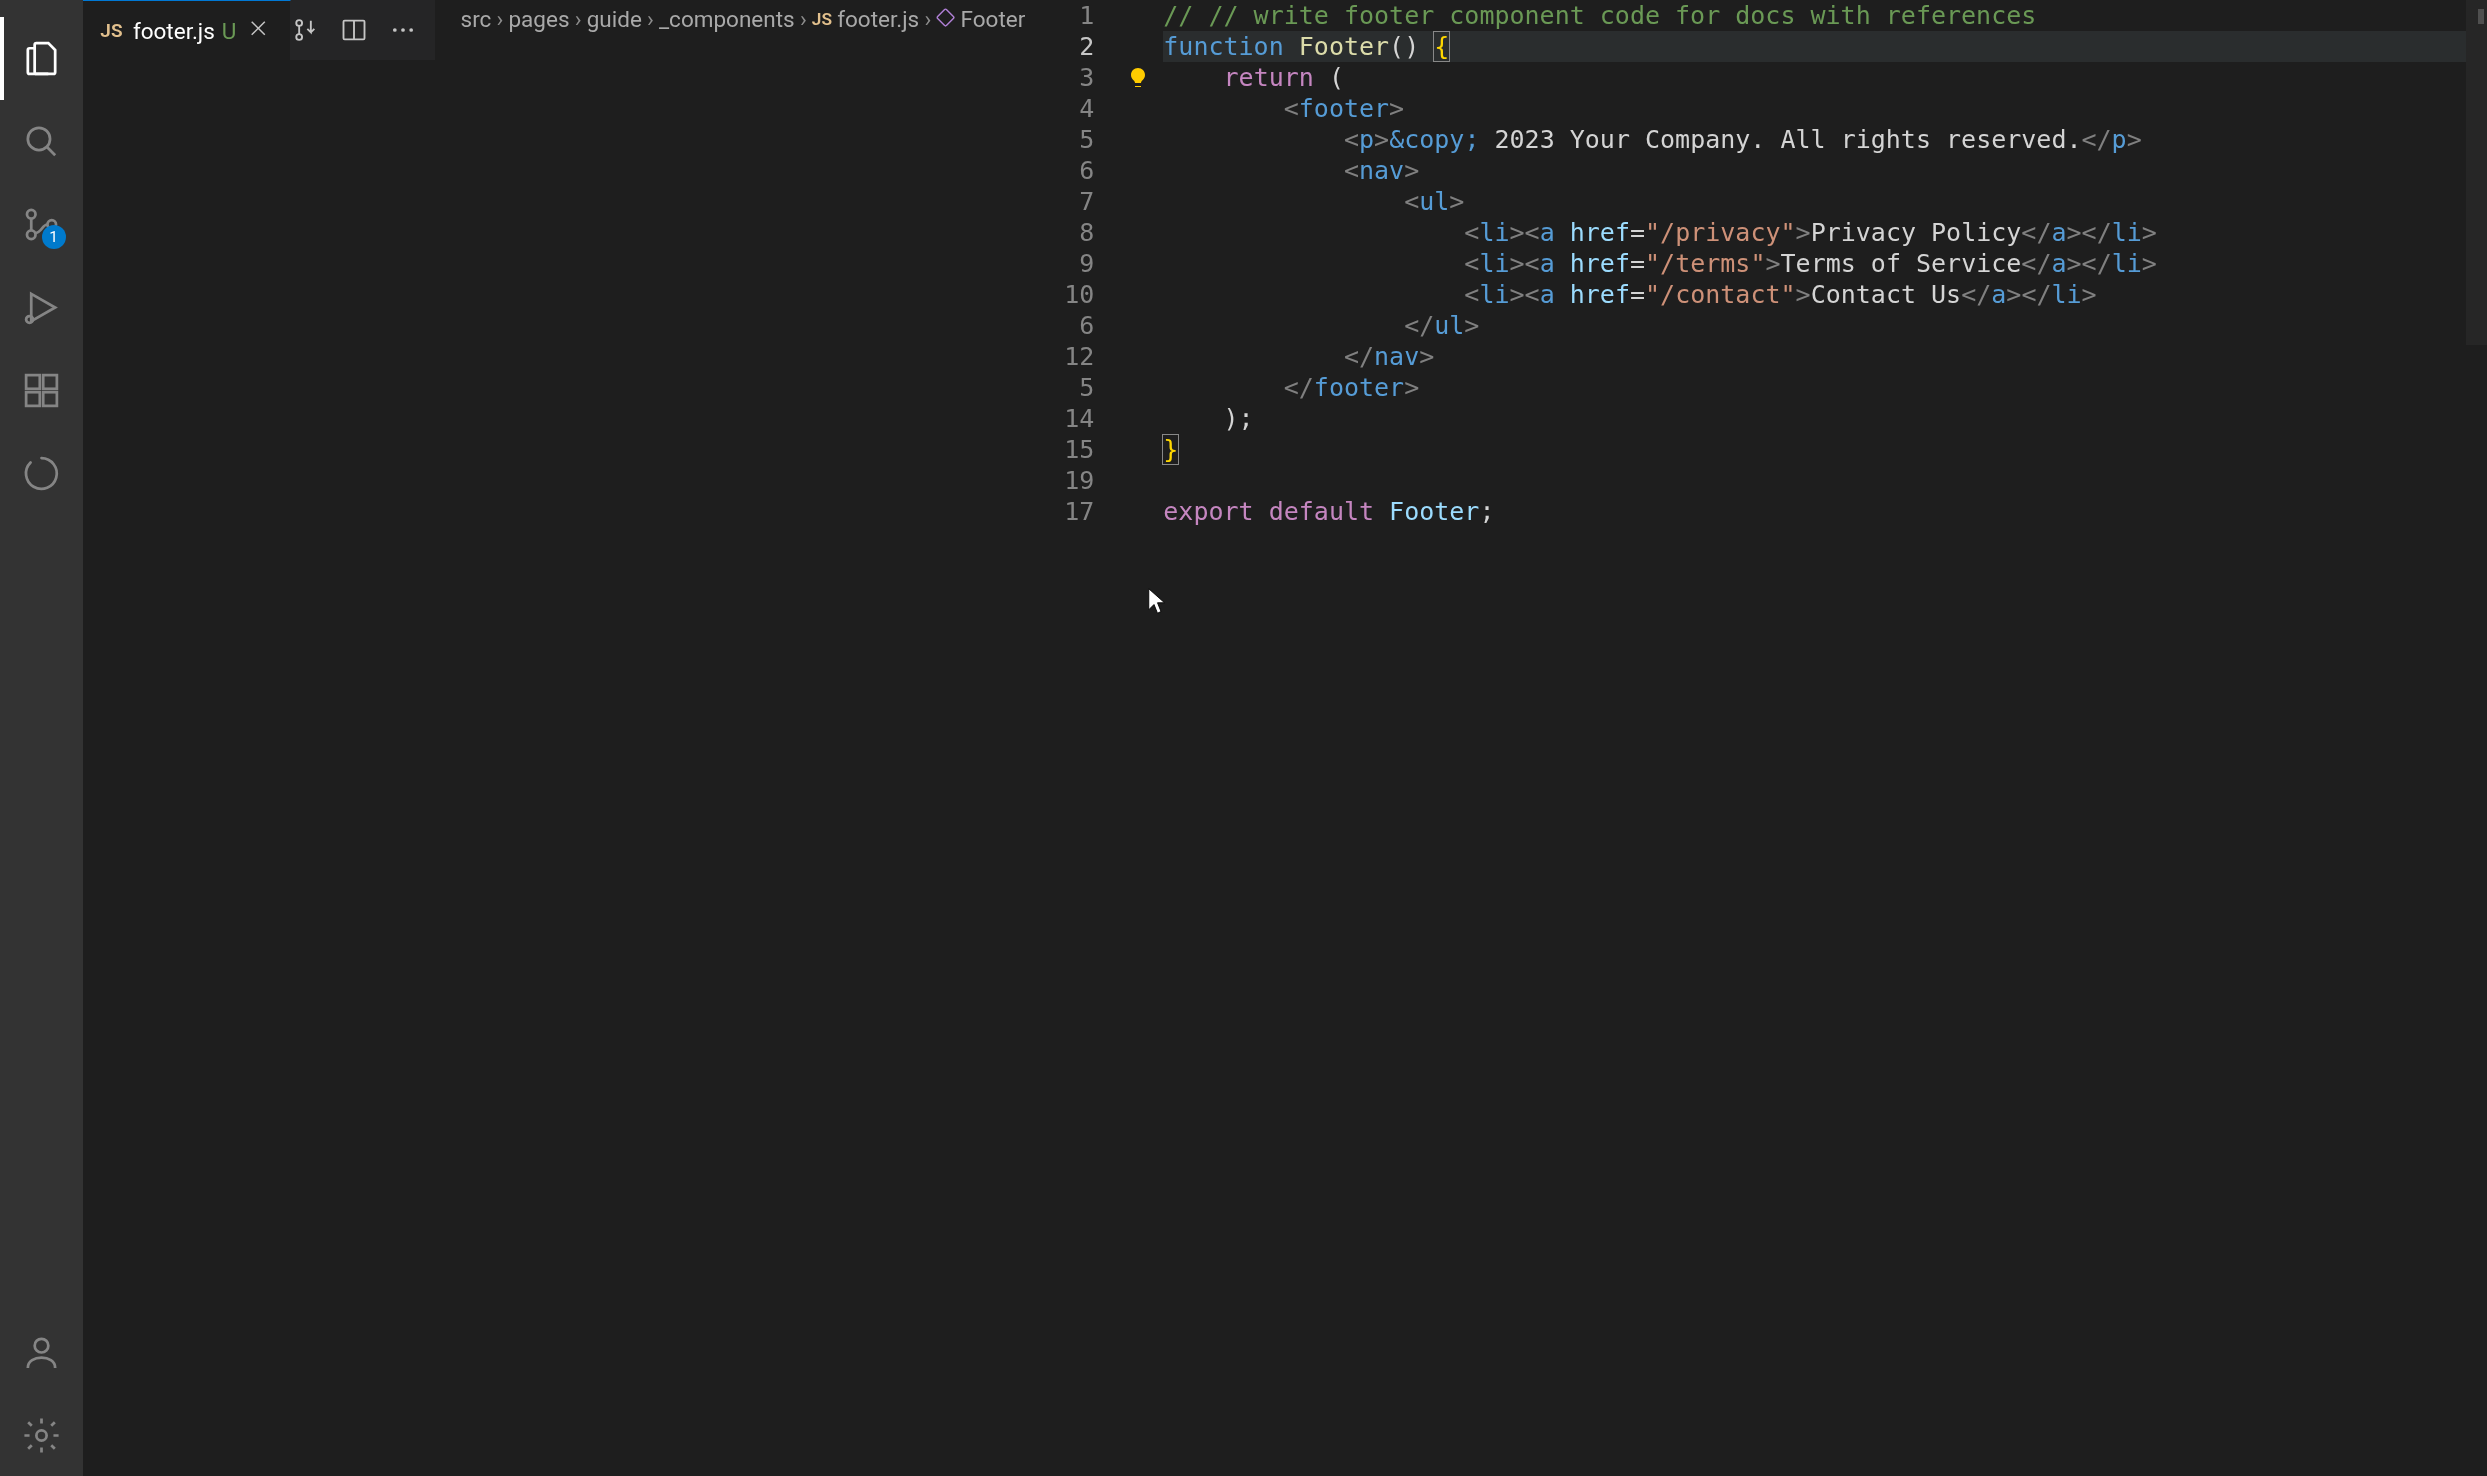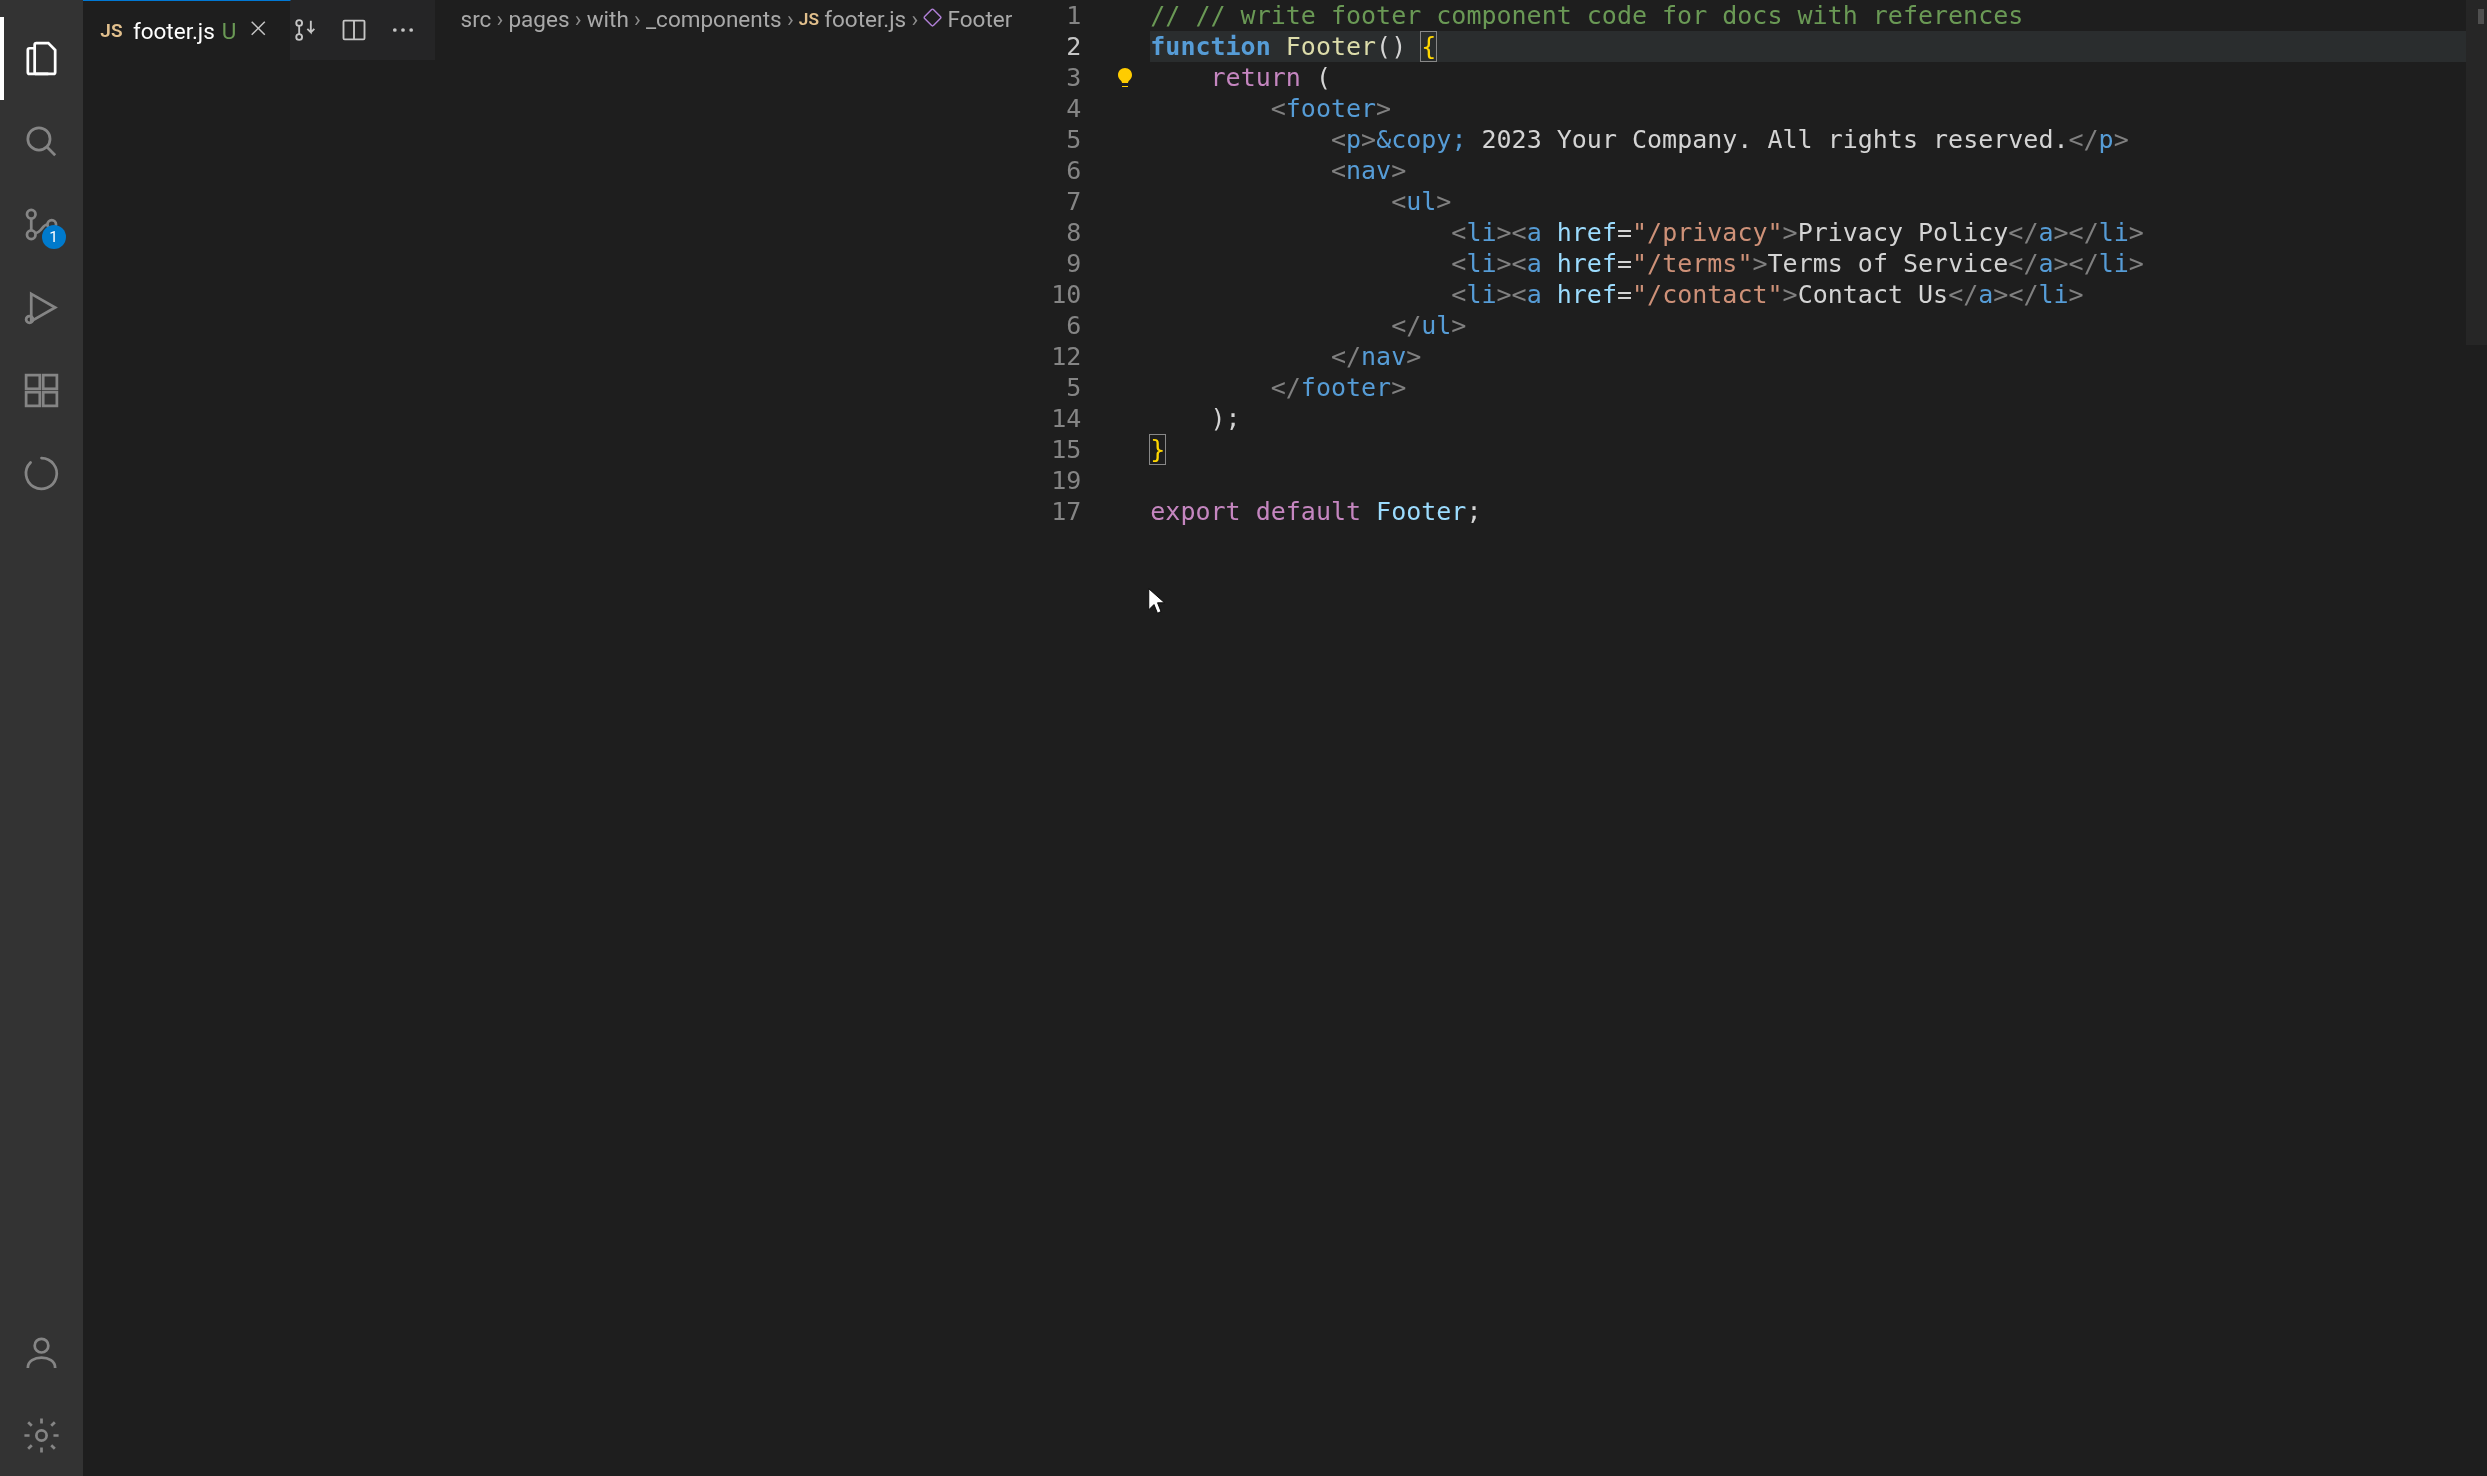--- a/index.html
+++ b/index.html
@@ -165,21 +165,21 @@
   }
   .glyph-margin .bulb svg { width:24px; height:24px; fill: currentColor; }
   .code {
     flex: 1;
     white-space: pre;
   }
   .code .line { height: 31px; }
   .code .line.active-line { background: var(--active-line-bg); }
 
   .tk-comment { color: var(--comment); }
-  .tk-keyword { color: var(--keyword); font-weight: bold; }
+  .tk-keyword { color: var(--keyword); }
   .tk-keyword2 { color: var(--keyword2); }
   .tk-fn { color: var(--fn); }
   .tk-punct { color: var(--punct); }
   .tk-tag { color: var(--tag); }
   .tk-attr { color: var(--attr); }
   .tk-str { color: var(--string); }
   .tk-text { color: var(--text); }
   .tk-entity { color: var(--entity); }
   .tk-brace { color: #ffd700; }
   .tk-brace-box { outline: 0.9px solid #888; }
@@ -315,21 +315,21 @@
     <div class="breadcrumbs">
       <span class="crumb">
           <span>src</span>
         </span>
       <span class="sep">›</span>
       <span class="crumb">
           <span>pages</span>
         </span>
       <span class="sep">›</span>
       <span class="crumb">
-          <span>with</span>
+          <span>guide</span>
         </span>
       <span class="sep">›</span>
       <span class="crumb">
           <span>_components</span>
         </span>
       <span class="sep">›</span>
       <span class="crumb">
         <span class="file-icon-js">JS</span>
         <span>footer.js</span>
       </span>

